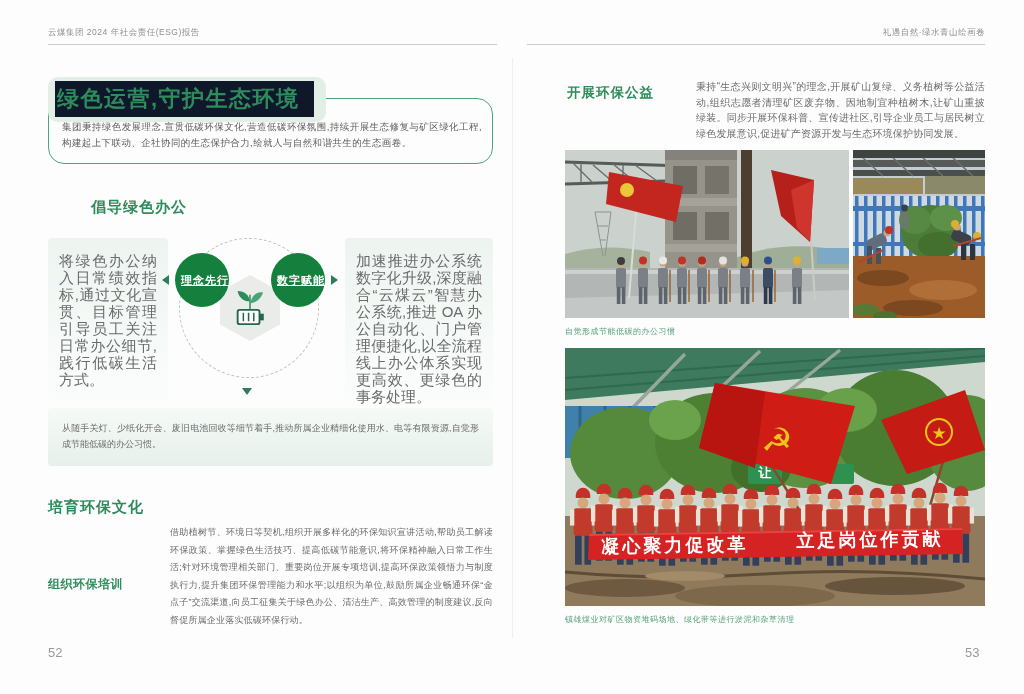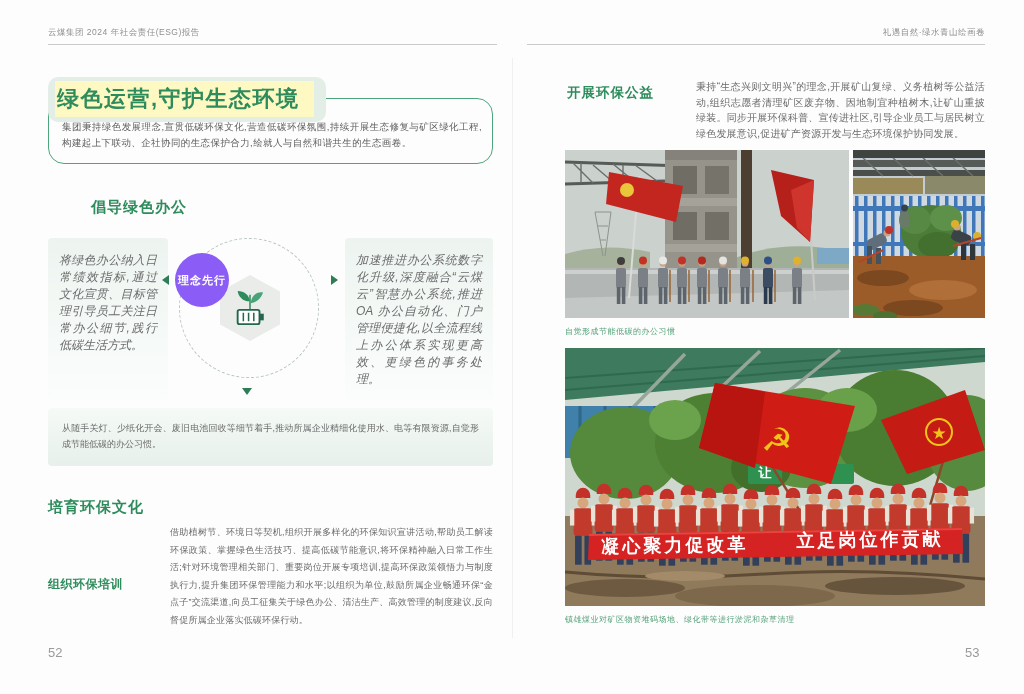--- a/index.html
+++ b/index.html
@@ -10,33 +10,33 @@
     color:#5d5d5d;
   }
   .abs { position:absolute; }
   
   .hdr { top:27px; font-size:8.5px; color:#8f8f8f; letter-spacing:.5px; }
   .hdr-line { top:44px; height:1px; background:#cbcbcb; }
   .page-divider { left:512px; top:58px; width:1px; height:580px; background:#f0f0f0; }
   
   .hero-pill { left:48px; top:77px; width:278px; height:45px; background:#e3efe6; border-radius:10px; }
   .hero-box { left:48px; top:98px; width:445px; height:66px; border:1.5px solid #4da57c; border-radius:16px; }
-  .hero-title { left:55px; top:81px; height:36px; line-height:36px; background:#fef9c3; padding:0 14px 0 2px;
+  .hero-title { left:55px; top:81px; height:36px; line-height:36px; background:#0f172a; padding:0 14px 0 2px;
     font-size:22px; font-weight:bold; color:#2e8c5c; letter-spacing:1.5px; }
   .hero-body { left:62px; top:119px; width:420px; font-size:9.5px; line-height:16px; color:#5d5d5d;
     text-align:justify; letter-spacing:.4px; }
   
   .h2 { font-size:15px; font-weight:bold; color:#2e8c5c; letter-spacing:1px; }
   .h3 { font-size:12px; font-weight:bold; color:#2e8c5c; letter-spacing:.5px;margin-top:40px; }
   .body-txt { font-size:9px; line-height:17.5px; color:#6b6b6b; text-align:justify; letter-spacing:.2px; }
   
   .note-side { background:linear-gradient(180deg,#edf4f0 0%,#fbfdfc 100%); border-radius:4px;
-    padding:14px 11px; font-size:12px; line-height:17px; color:#6b6b6b; text-align:justify;font-style:italic; }
-  .circle-node { width:54px; height:54px; border-radius:50%; background:#8b5cf6; color:#fff;
-    font-size:11px; font-weight:bold; text-align:center; line-height:54px; letter-spacing:1px; }
+    padding:14px 11px; font-size:15px; line-height:17px; color:#6b6b6b; text-align:justify; }
+  .circle-node { width:54px; height:54px; border-radius:50%; background:#15803d; color:#fff;
+    font-size:11px; font-weight:bold; text-align:right; line-height:54px; letter-spacing:1px;text-decoration:underline; }
   .dashed-ring { width:140px; height:140px; border:1px dashed #b7c8bd; border-radius:50%; }
   .hexagon { width:60px; height:66px; background:#e9ece9;
     clip-path:polygon(50% 0,100% 25%,100% 75%,50% 100%,0 75%,0 25%);
     display:flex; align-items:center; justify-content:center; }
   .tri-left  { width:0; height:0; border-top:5px solid transparent; border-bottom:5px solid transparent; border-right:7px solid #2e7d57; }
   .tri-right { width:0; height:0; border-top:5px solid transparent; border-bottom:5px solid transparent; border-left:7px solid #2e7d57; }
   .tri-down  { width:0; height:0; border-left:5px solid transparent; border-right:5px solid transparent; border-top:7px solid #2e7d57; }
   .note-wide { left:48px; top:408px; width:445px; height:58px; border-radius:4px;
     background:linear-gradient(180deg,#f5faf7 0%,#e7f0ea 100%);
     padding:12px 14px; font-size:9px; line-height:16px; color:#6b6b6b; text-align:justify; }
@@ -75,20 +75,21 @@
       <path d="M21,17 C28,16 32.8,10 33.6,5.5 C27,4.5 22,9 20.8,15.5 Z" fill="#49a378"></path>
       <rect x="7" y="24" width="23" height="15" rx="2" fill="#fff" stroke="#25674b" stroke-width="2"></rect>
       <rect x="30.5" y="28" width="4" height="7" fill="#25674b"></rect>
       <line x1="13" y1="27" x2="13" y2="36" stroke="#25674b" stroke-width="1.6"></line>
       <line x1="18.5" y1="27" x2="18.5" y2="36" stroke="#25674b" stroke-width="1.6"></line>
       <line x1="24" y1="27" x2="24" y2="36" stroke="#25674b" stroke-width="1.6"></line>
     </svg>
   </div>
 
   <div class="abs circle-node" style="left:127px; top:15px;">理念先行</div>
+  <div class="abs circle-node" style="left:223px; top:15px;">数字赋能</div>
 
   <div class="abs tri-left" style="left:114px; top:37px;"></div>
   <div class="abs tri-right" style="left:283px; top:37px;"></div>
 </div>
 <div class="abs tri-down" style="left:242px; top:388px;"></div>
 
 <div class="abs note-wide">从随手关灯、少纸化开会、废旧电池回收等细节着手,推动所属企业精细化使用水、电等有限资源,自觉形成节能低碳的办公习惯。</div>
 
 <div class="abs h2" style="left:48px; top:498px;">培育环保文化</div>
 <div class="abs h3" style="left:48px; top:536px;">组织环保培训</div>

